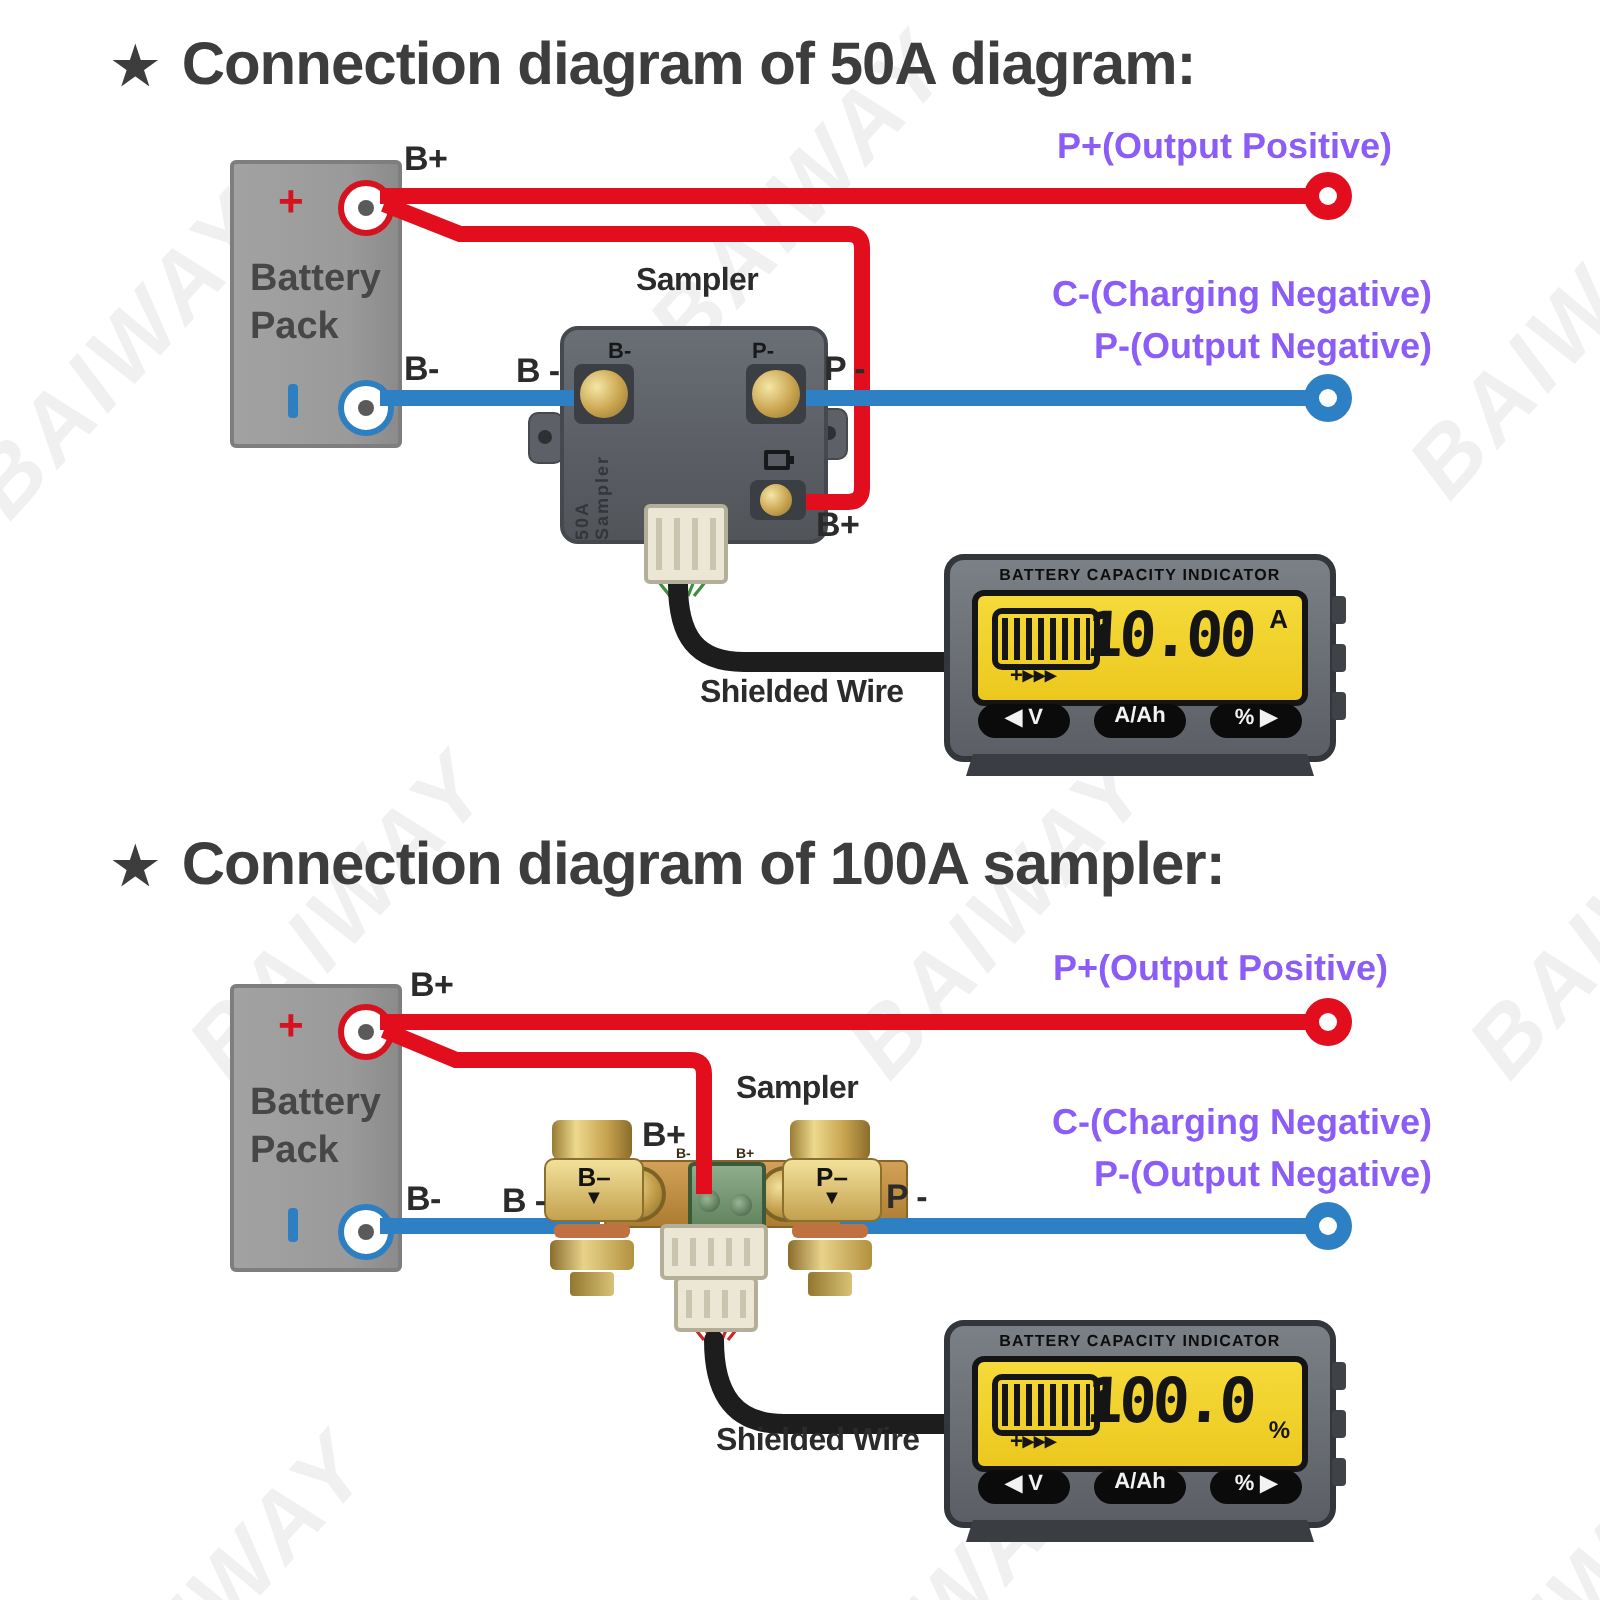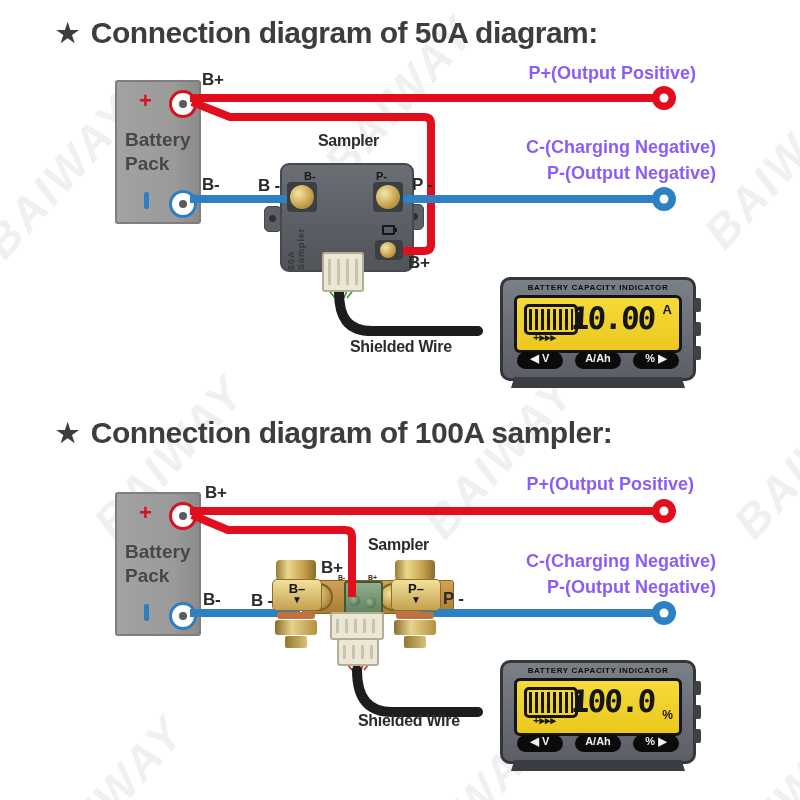--- a/index.html
+++ b/index.html
@@ -61,21 +61,21 @@
                background:linear-gradient(180deg,#f2e19b,#c4a14f);text-align:center;}
   .bolt .plate .bl{font:900 13px "Liberation Sans",sans-serif;color:#131313;display:block;margin-top:1px;}
   .bolt .plate .ar{font:700 10px "Liberation Sans",sans-serif;color:#131313;display:block;margin-top:-2px;}
   .bolt .washer{position:absolute;left:5px;top:52px;width:38px;height:7px;background:#c07142;border-radius:3px;}
   .bolt .nut{position:absolute;left:3px;top:60px;width:42px;height:15px;border-radius:3px;
              background:linear-gradient(90deg,#8a6d2c,#e8d38b 40%,#b3913e);}
   .bolt .tip{position:absolute;left:13px;top:76px;width:22px;height:12px;border-radius:2px;
              background:linear-gradient(90deg,#93762f,#d9c275);}
   
   .meter{position:absolute;z-index:4;width:190px;height:98px;border-radius:10px;border:3px solid #33363b;
-         background:linear-gradient(180deg,#7b7f86,#5b5f65);margin-left:28px;}
+         background:linear-gradient(180deg,#7b7f86,#5b5f65);}
   .meter .base{position:absolute;left:8px;right:8px;bottom:-10px;height:11px;background:#3a3d42;
                clip-path:polygon(2% 0,98% 0,100% 100%,0 100%);}
   .meter .tab{position:absolute;right:-8px;width:7px;height:14px;background:#3f4247;border-radius:2px;}
   .meter .hdr{position:absolute;left:0;right:0;top:3px;text-align:center;
               font:800 8px "Liberation Sans",sans-serif;color:#0d0d0d;letter-spacing:0.6px;}
   .meter .screen{position:absolute;left:11px;top:15px;width:162px;height:52px;border:3px solid #141414;border-radius:6px;
                  background:linear-gradient(180deg,#f5da3a,#ecc81e);}
   .batt-icon{position:absolute;left:7px;top:6px;width:48px;height:25px;border:3px solid #151515;border-radius:5px;}
   .batt-icon .bars{position:absolute;left:2px;top:2px;right:2px;bottom:2px;
                    background:repeating-linear-gradient(90deg,#151515 0 3px,transparent 3px 6px);}

